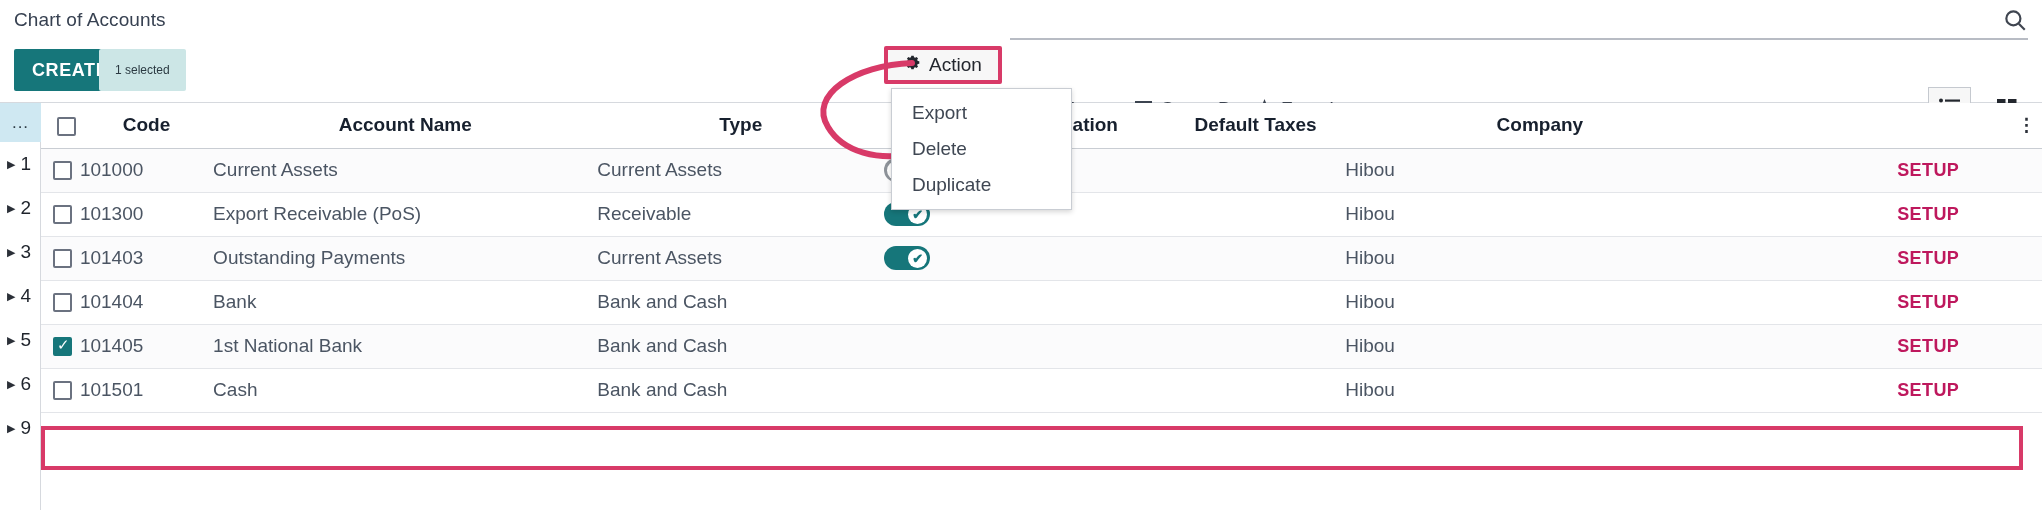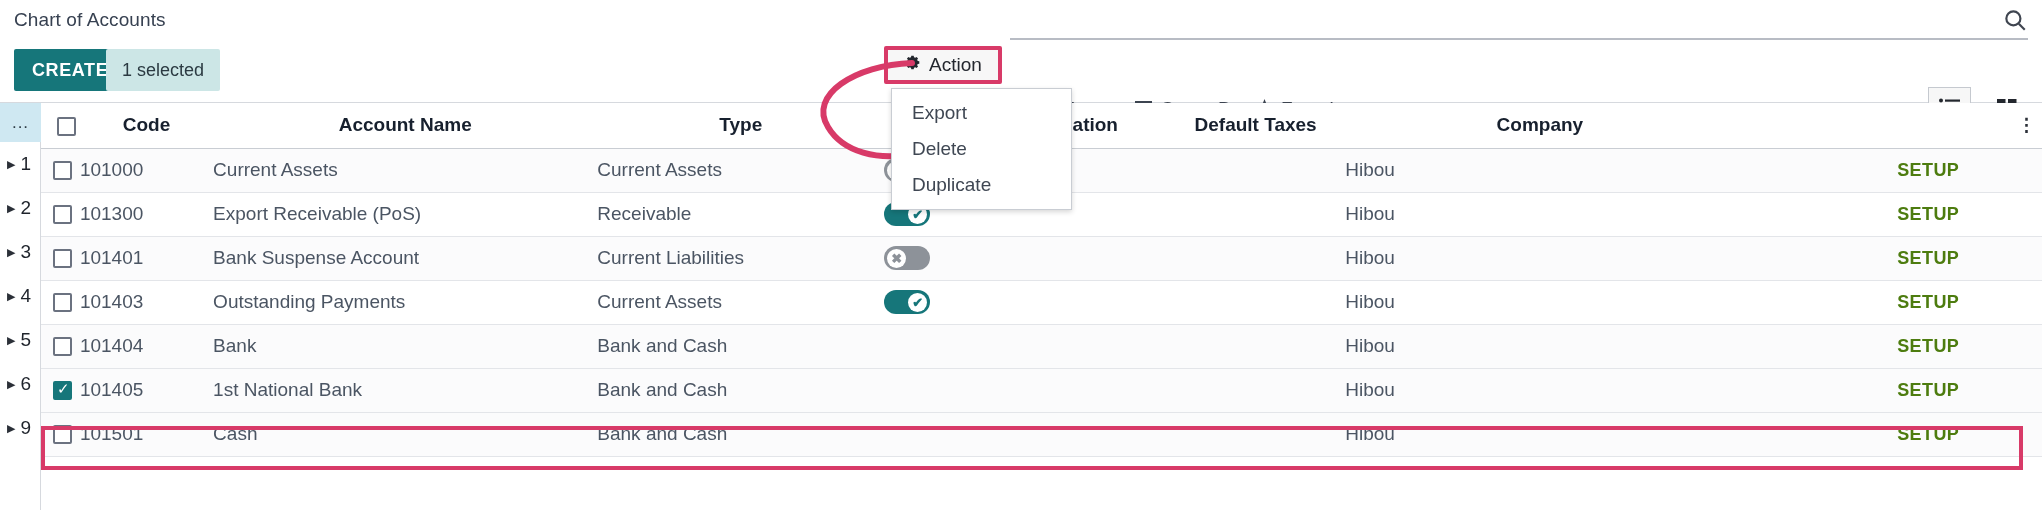--- a/index.html
+++ b/index.html
@@ -62,23 +62,23 @@
   }
   .btn-create {
     position: absolute; left: 14px; top: 6px;
     background: #16767a; color: #ffffff;
     font-size: 18px; font-weight: bold; letter-spacing: .6px;
     padding: 0 18px; height: 42px; line-height: 42px;
     border: none; border-radius: 2px; cursor: pointer;
     font-family: "Liberation Sans", sans-serif;
   }
   .btn-selected {
-    position: absolute; left: 106px; top: 6px;
+    position: absolute; left: 99px; top: 6px;
     background: #cce6e6; color: #2b3a42;
-    font-size: 18px; padding: 0 16px; height: 42px; line-height: 42px;
+    font-size: 12px; padding: 0 16px; height: 42px; line-height: 42px;
     border: none; border-radius: 2px; cursor: pointer;
     font-family: "Liberation Sans", sans-serif;
   }
   .btn-action {
     position: absolute; left: 884px; top: 46px;
     background: #f7f7f7; border: 4px solid #d83a68;
     font-size: 19px; color: #23272e;
     padding: 4px 16px; cursor: pointer; border-radius: 2px;
     display: flex; align-items: center; gap: 8px;
     font-family: "Liberation Sans", sans-serif;
@@ -179,21 +179,21 @@
     background: #ffffff; margin-right: 3px;
     display: flex; align-items: center; justify-content: center;
     font-size: 13px; font-weight: bold;
   }
   .toggle.on  .knob { color: #16767a; }
   .toggle.off .knob { color: #8d9299; }
   .toggle.off { justify-content: flex-start; }
   .toggle.off .knob { margin-left: 3px; margin-right: 0; }
 
   .setup-link {
-    color: #4d7c0f; font-size: 18px; font-weight: bold;
+    color: #be185d; font-size: 18px; font-weight: bold;
     letter-spacing: .4px; cursor: pointer;
   }
   .opt-dots { color: #2b3038; font-size: 18px; cursor: pointer; }
 
   
   .dropdown {
     position: absolute; left: 891px; top: 88px;
     width: 181px; background: #ffffff;
     border: 1px solid #c9cdd3; box-shadow: 0 2px 5px rgba(0,0,0,.16);
     z-index: 9; padding: 6px 0;
@@ -361,33 +361,20 @@
             <td class="col-rec"><span class="toggle on">
                 <span class="knob">✔</span>
               </span></td>
             <td class="col-tax"></td>
             <td class="col-company">Hibou</td>
             <td class="col-setup"><span class="setup-link">SETUP</span></td>
             <td class="col-opt"></td>
           </tr>
           <tr>
             <td class="col-check"><span class="chk"></span></td>
-            <td class="col-code">101401</td>
-            <td class="col-name">Bank Suspense Account</td>
-            <td class="col-type">Current Liabilities</td>
-            <td class="col-rec"><span class="toggle off">
-                <span class="knob">✖</span>
-              </span></td>
-            <td class="col-tax"></td>
-            <td class="col-company">Hibou</td>
-            <td class="col-setup"><span class="setup-link">SETUP</span></td>
-            <td class="col-opt"></td>
-          </tr>
-          <tr>
-            <td class="col-check"><span class="chk"></span></td>
             <td class="col-code">101403</td>
             <td class="col-name">Outstanding Payments</td>
             <td class="col-type">Current Assets</td>
             <td class="col-rec"><span class="toggle on">
                 <span class="knob">✔</span>
               </span></td>
             <td class="col-tax"></td>
             <td class="col-company">Hibou</td>
             <td class="col-setup"><span class="setup-link">SETUP</span></td>
             <td class="col-opt"></td>

